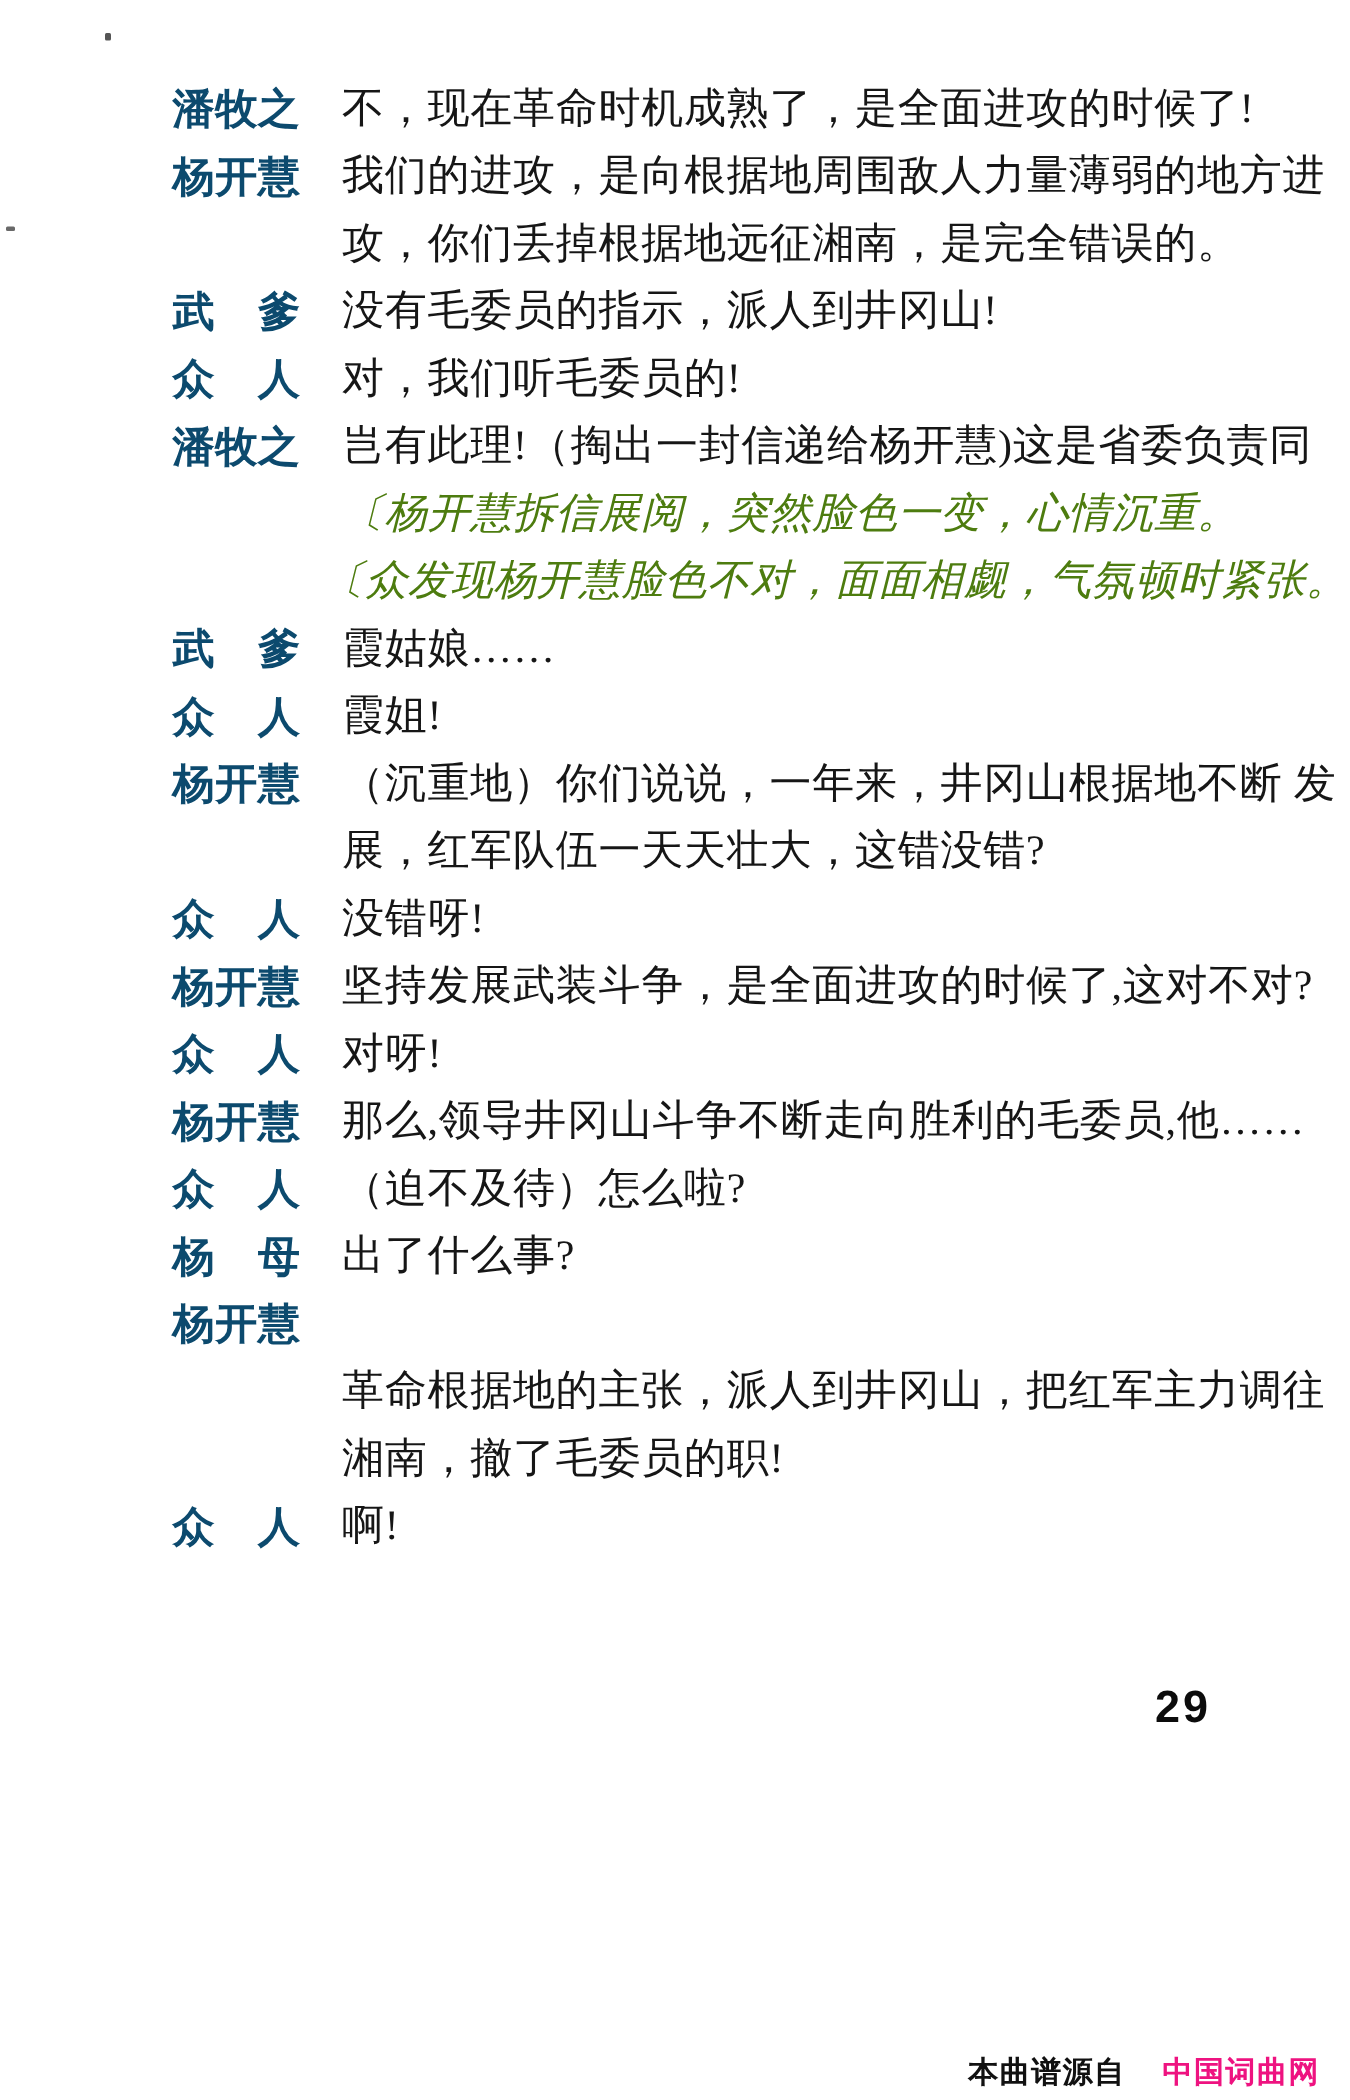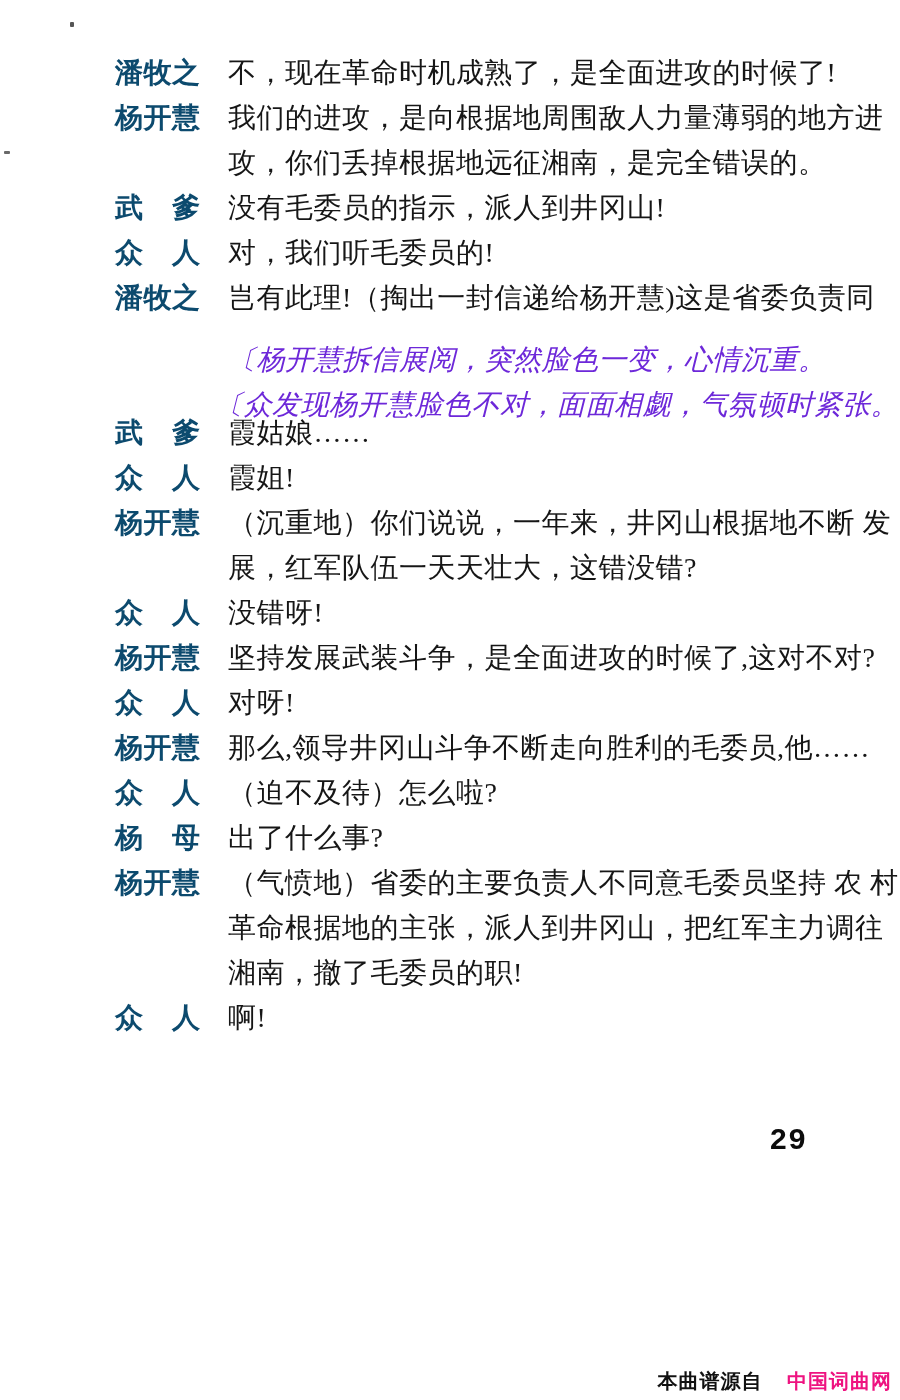--- a/index.html
+++ b/index.html
@@ -31,37 +31,36 @@
     font-weight: bold;
     color: #0c4a6e;
   }
   .content {
     margin-left: 27px;
     color: #161616;
   }
   .row.stage .content {
     font-style: italic;
     font-weight: 500;
-    color: #6d28d9;
-    margin-top: 17px;
+    color: #4d7c0f;
   }
   .row.outdent .content { margin-left: 14px; text-align: center; }
   .row.indent  .content { margin-left: 44px; }
   .page-number {
     position: absolute;
     left: 770px; top: 1122px;
     font-family: "Liberation Sans", sans-serif;
     font-weight: bold;
     font-size: 30px;
     letter-spacing: 2px;
     color: #0c0c0c;
   }
   .footer {
     position: absolute;
-    right: 8px; top: 1368px;
+    right: 20px; top: 1368px;
     font-family: "Liberation Sans", sans-serif;
     font-weight: bold;
     font-size: 20px;
     letter-spacing: 1px;
     white-space: nowrap;
   }
   .footer .src { color: #111111; }
   .footer .site { margin-left: 18px; }
   .speck {
     position: absolute;
@@ -147,21 +146,20 @@
   <div class="row">
     <span class="speaker">众　人</span>
     <span class="content">（迫不及待）怎么啦?</span>
   </div>
   <div class="row">
     <span class="speaker">杨　母</span>
     <span class="content">出了什么事?</span>
   </div>
   <div class="row">
     <span class="speaker">杨开慧</span>
-    <span class="content">（气愤地）省委的主要负责人不同意毛委员坚持 农 村</span>
   </div>
   <div class="row">
     <span class="speaker"></span>
     <span class="content">革命根据地的主张，派人到井冈山，把红军主力调往</span>
   </div>
   <div class="row">
     <span class="speaker"></span>
     <span class="content">湘南，撤了毛委员的职!</span>
   </div>
   <div class="row">

